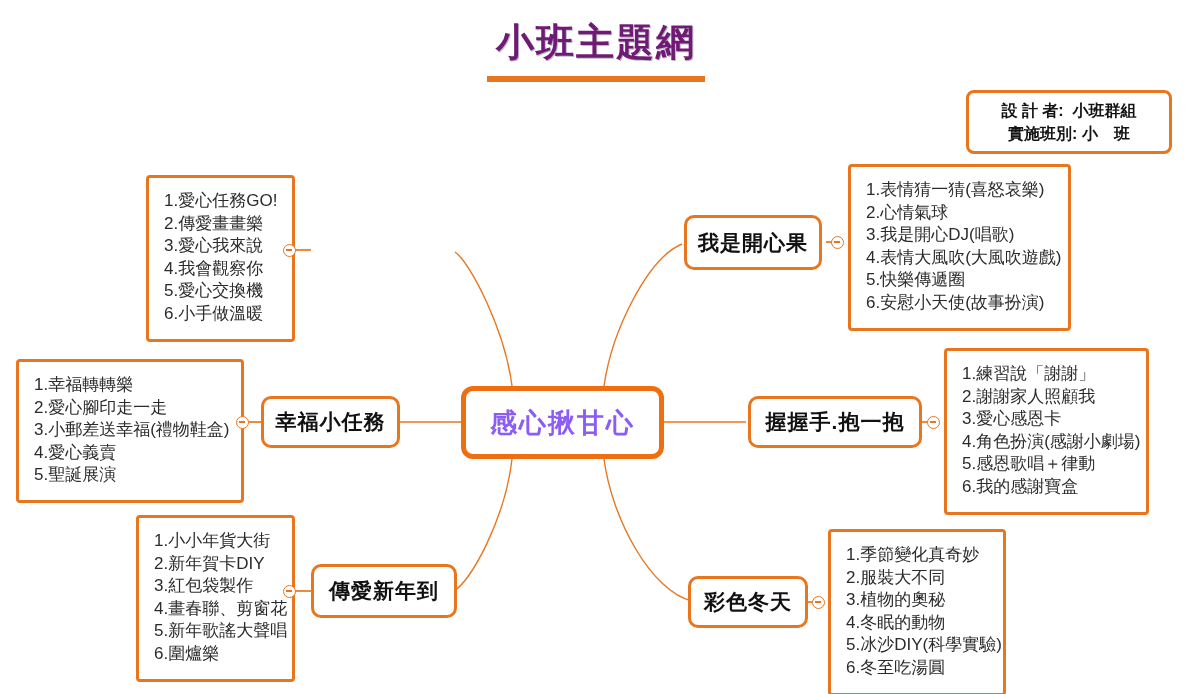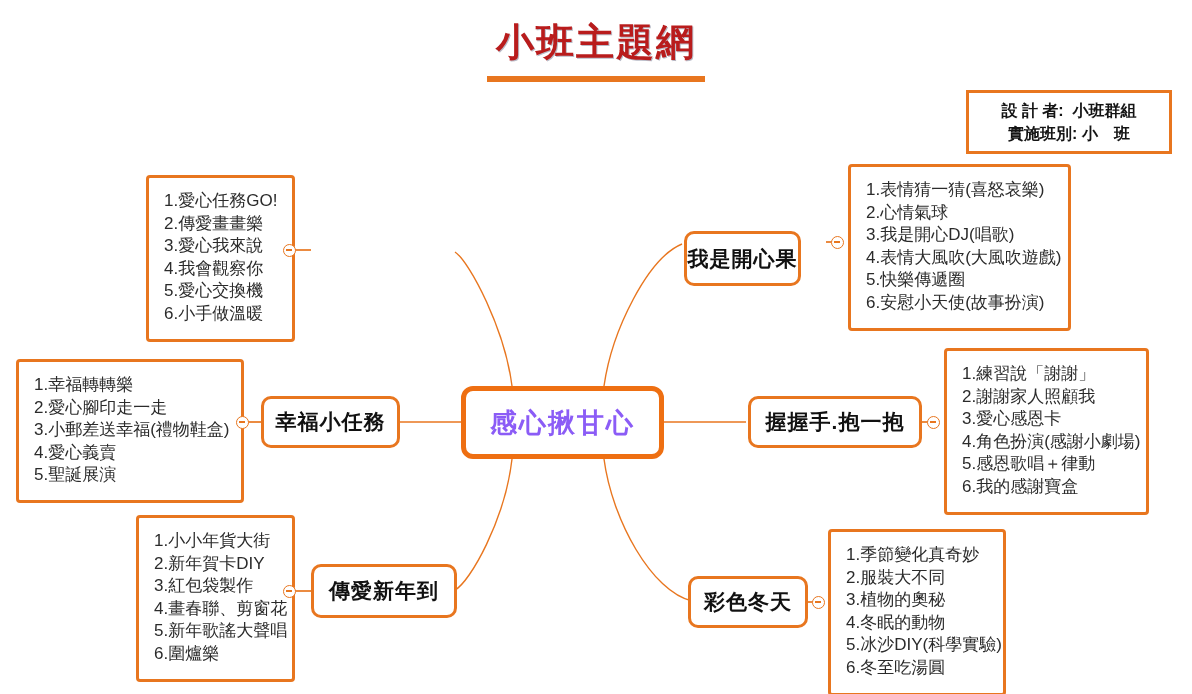--- a/index.html
+++ b/index.html
@@ -31,40 +31,40 @@
   #title-wrap {
     position: absolute;
     left: 0;
     top: 22px;
     width: 1192px;
     text-align: center;
   }
   #page-title {
     font-size: 38px;
     font-weight: bold;
-    color: #b91c1c;
+    color: #701a75;
     letter-spacing: 2px;
     line-height: 1.1;
     text-shadow: 1px 1px 0 #b9bcc8;
   }
   #title-rule {
     width: 218px;
     height: 6px;
     background: #e8761f;
     margin: 12px auto 0 auto;
   }
 
   
   #designer-box {
     position: absolute;
     left: 966px;
     top: 90px;
     width: 206px;
     border: 3px solid #e8761f;
-    border-radius: 0;
+    border-radius: 8px;
     background: #ffffff;
     padding: 6px 8px 6px 8px;
     box-sizing: border-box;
   }
   #designer-box .dline {
     font-size: 16px;
     font-weight: bold;
     color: #141414;
     line-height: 1.45;
     text-align: center;
@@ -205,21 +205,21 @@
     <ol>
       <li>愛心任務GO!</li>
       <li>傳愛畫畫樂</li>
       <li>愛心我來說</li>
       <li>我會觀察你</li>
       <li>愛心交換機</li>
       <li>小手做溫暖</li>
     </ol>
   </div>
 
-  <div class="branch" style="left:684px; top:231px; width:117px; height:55px;">
+  <div class="branch" style="left:684px; top:215px; width:138px; height:55px;">
     <span class="branch-label">我是開心果</span>
   </div>
   <div class="toggle" style="left:831px; top:236px;"></div>
   <div class="leaf-box" style="left:848px; top:164px; width:223px;">
     <ol>
       <li>表情猜一猜(喜怒哀樂)</li>
       <li>心情氣球</li>
       <li>我是開心DJ(唱歌)</li>
       <li>表情大風吹(大風吹遊戲)</li>
       <li>快樂傳遞圈</li>

